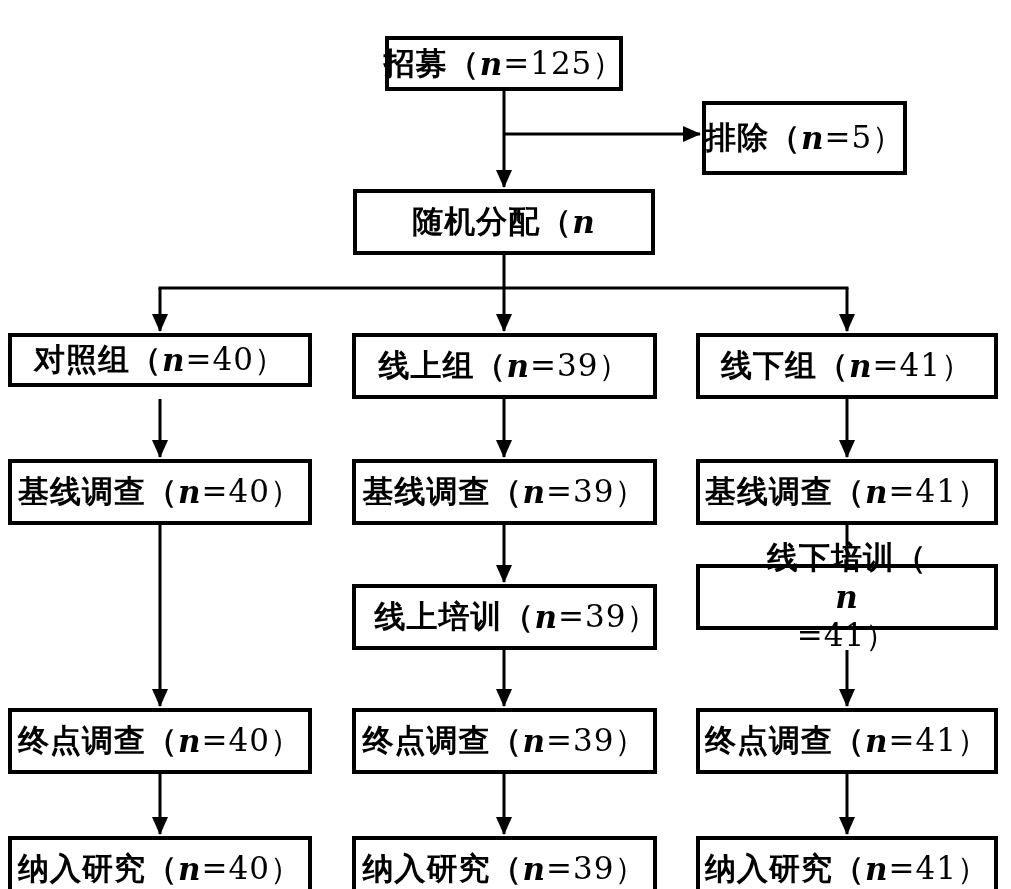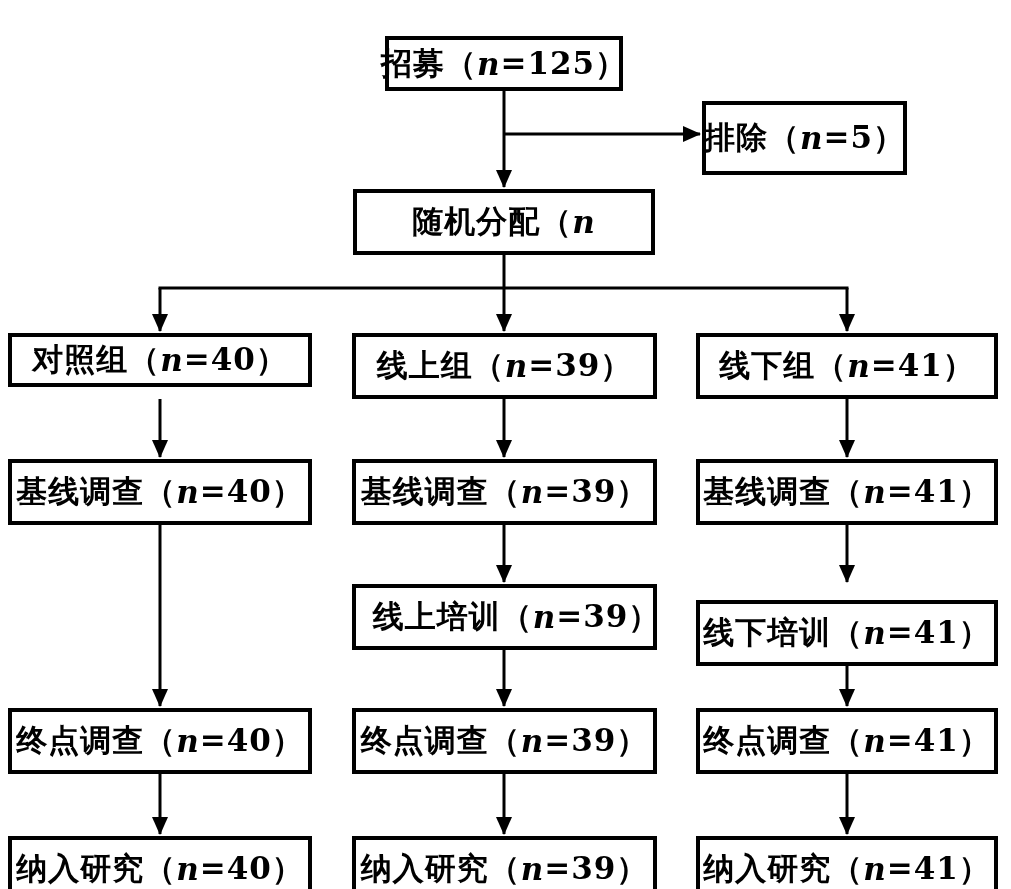--- a/index.html
+++ b/index.html
@@ -37,21 +37,21 @@
     font-size: 31px;
     letter-spacing: 1px;
   }
   .nvar {
     font-family: "DejaVu Serif", "Liberation Serif", serif;
     font-style: italic;
     font-weight: bold;
   }
   .lat {
     font-family: "DejaVu Serif", "Liberation Serif", serif;
-    font-weight: bold;
+    font-weight: normal;
   }
 </style>
 </head>
 <body>
 
 <div class="canvas">
 
   <svg class="arrows" width="1011" height="889" viewBox="0 0 1011 889">
     <defs>
       <marker id="ah" markerUnits="userSpaceOnUse" markerWidth="20" markerHeight="18" refX="17" refY="8" orient="auto">
@@ -134,21 +134,21 @@
     <span class="zh">基线调查（</span>
       <span class="nvar">n</span>
       <span class="lat">=41）</span>
   </div>
 
   <div class="node" style="left:352px; top:558px; width:305px; height:66px;padding-left:24px;">
     <span class="zh">线上培训（</span>
       <span class="nvar">n</span>
       <span class="lat">=39）</span>
   </div>
-  <div class="node" style="left:696px; top:574px; width:302px; height:66px;">
+  <div class="node" style="left:696px; top:538px; width:302px; height:66px;flex-direction:column;">
     <span class="zh">线下培训（</span>
       <span class="nvar">n</span>
       <span class="lat">=41）</span>
   </div>
 
   <div class="node" style="left:8px; top:682px; width:304px; height:66px;">
     <span class="zh">终点调查（</span>
       <span class="nvar">n</span>
       <span class="lat">=40）</span>
   </div>

